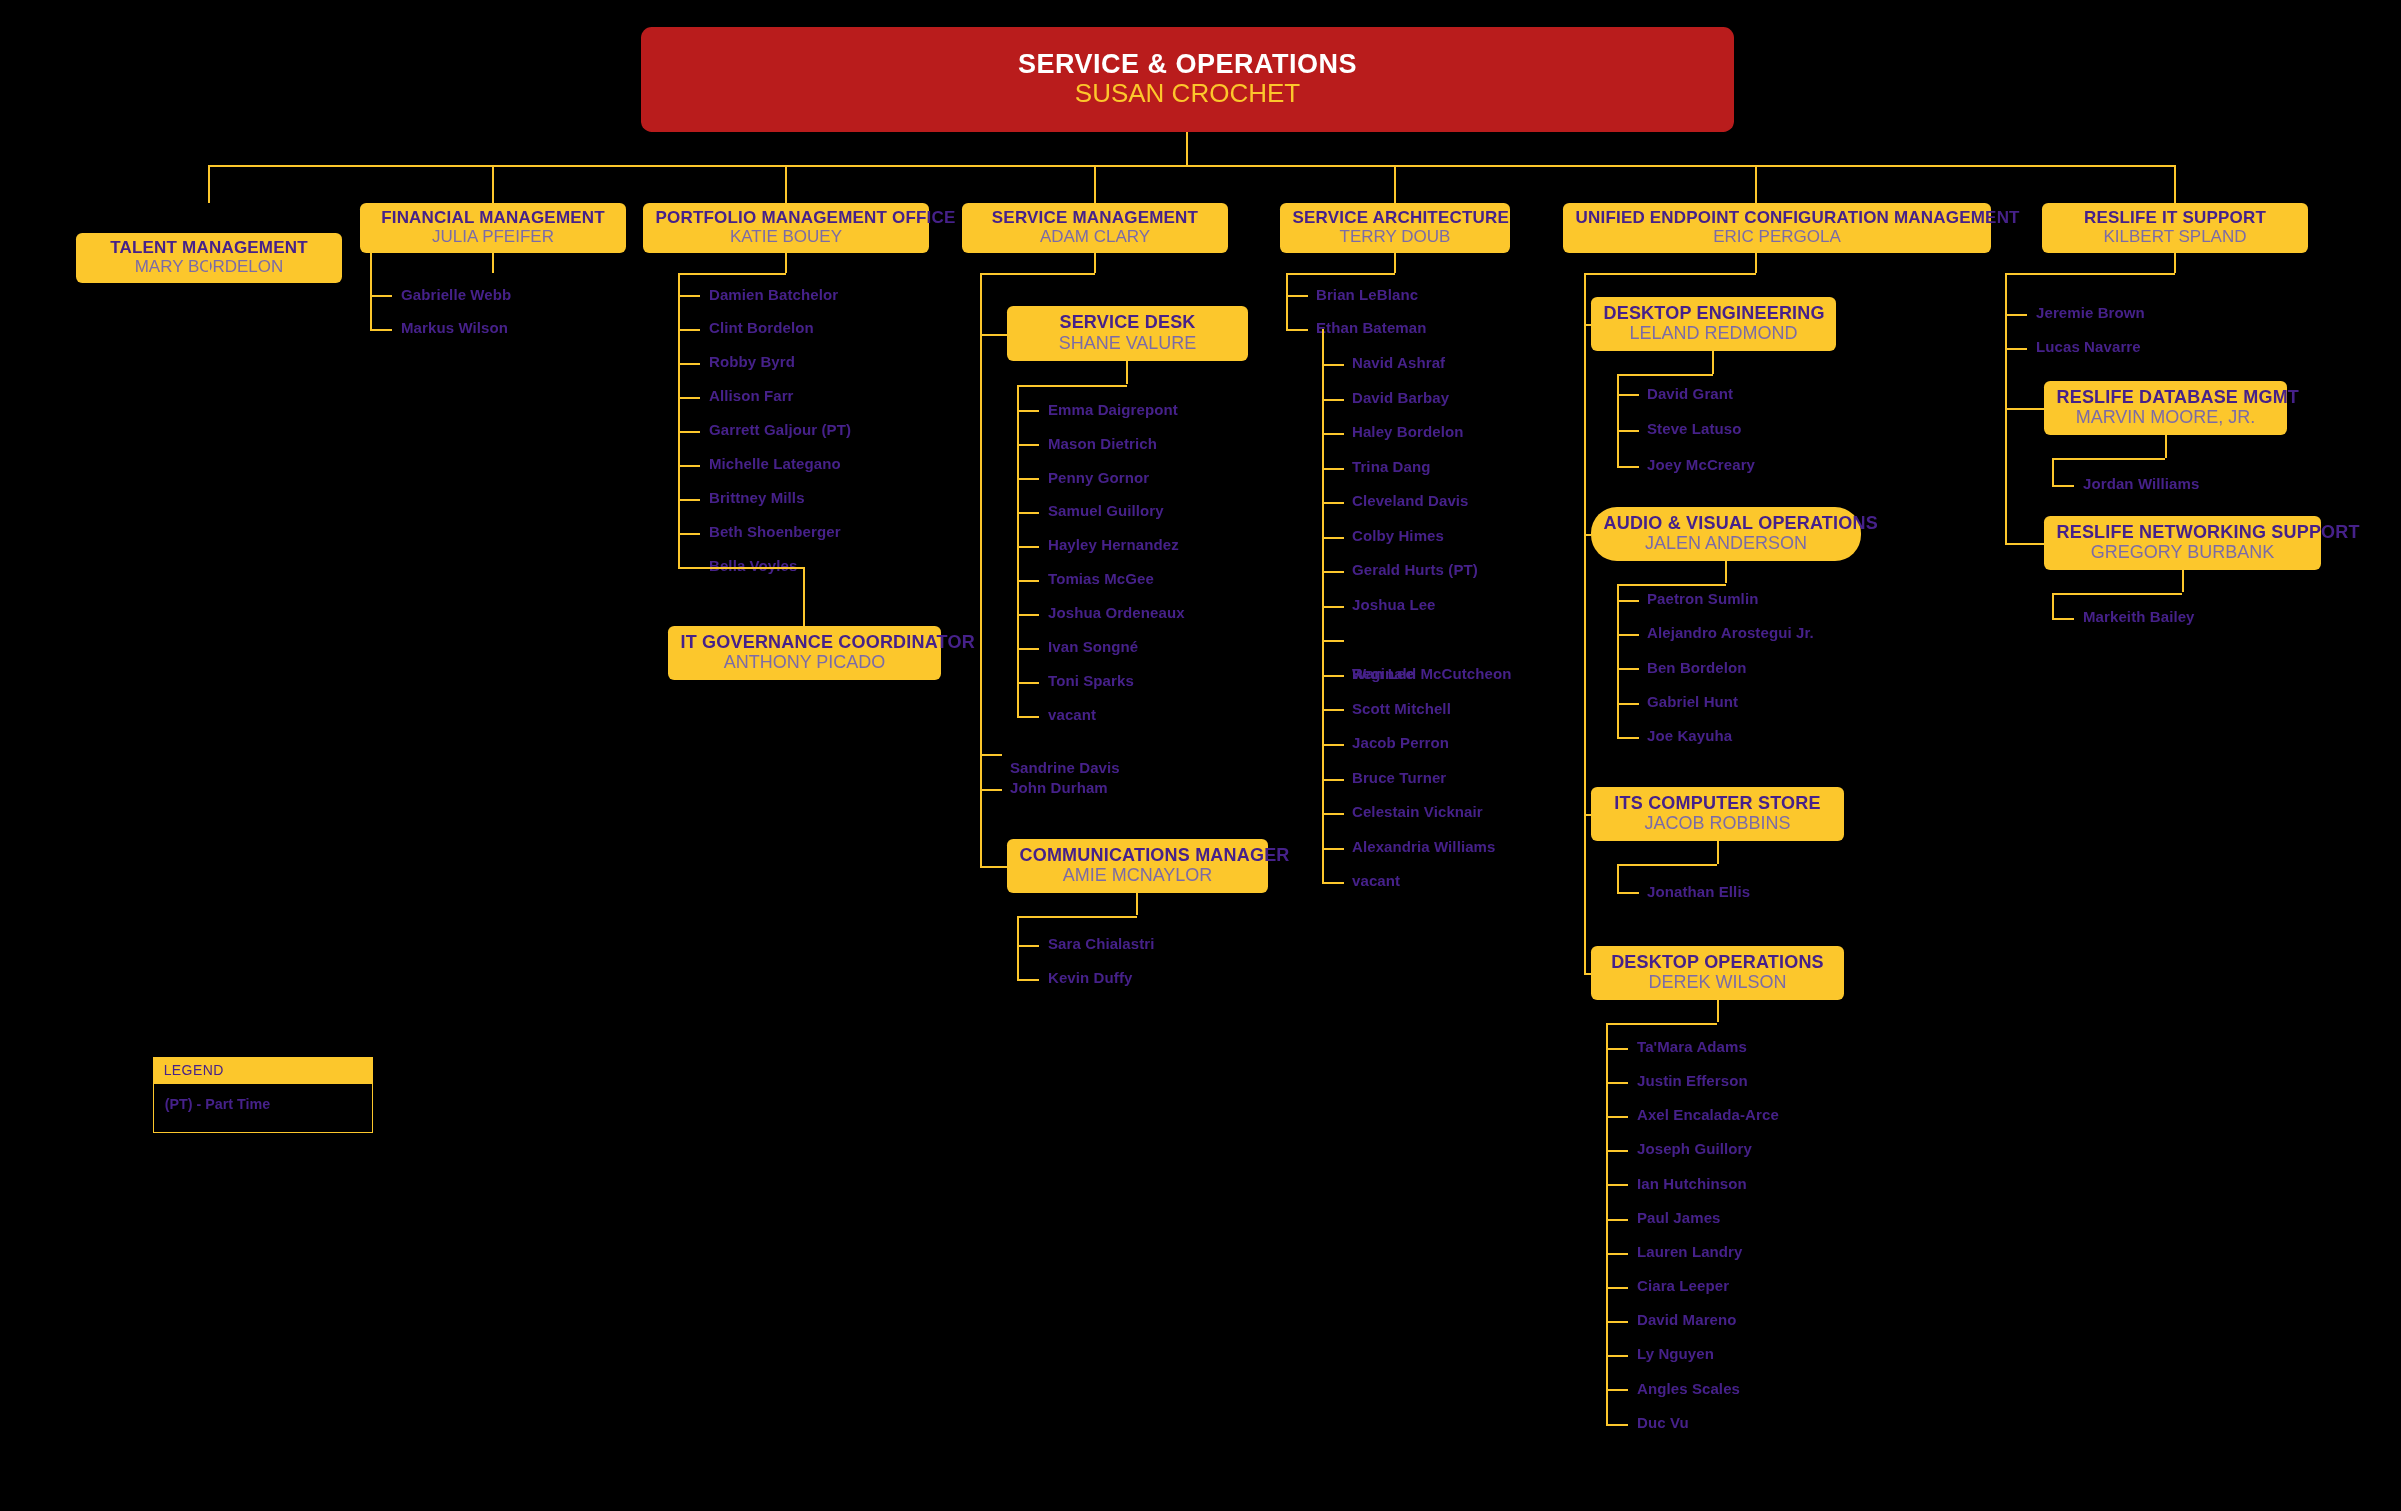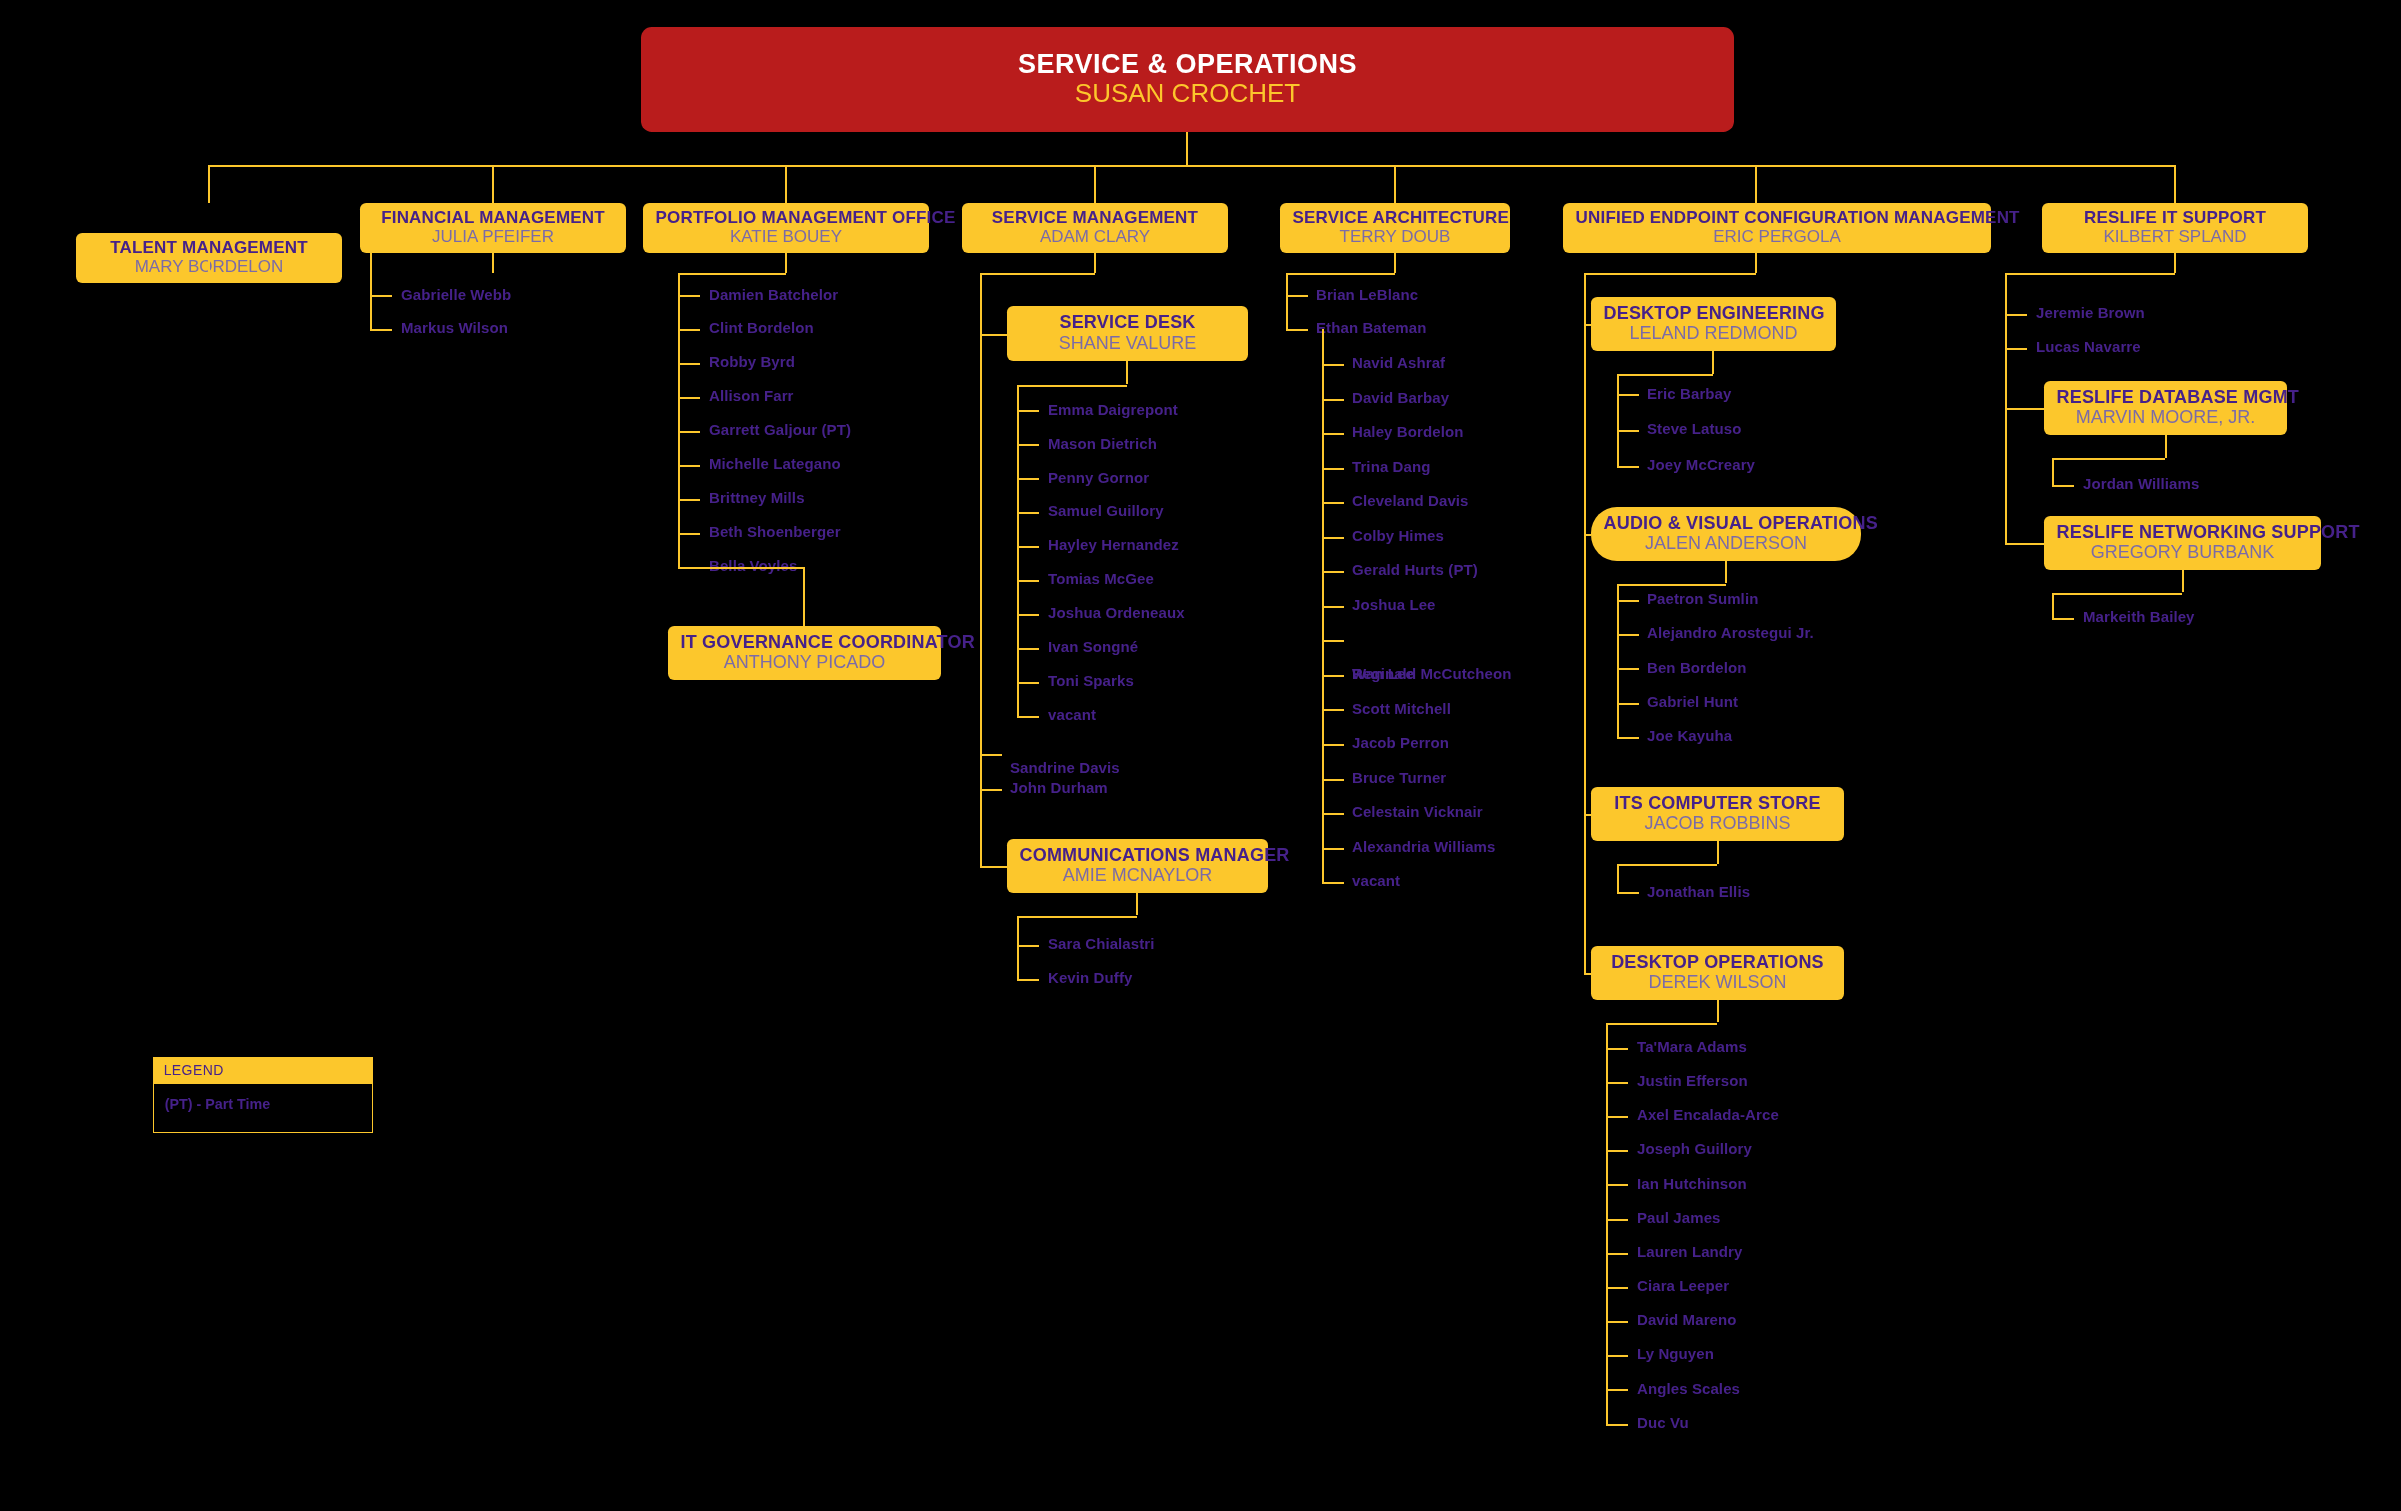--- a/index.html
+++ b/index.html
@@ -252,21 +252,21 @@
     <div class="ln lnv" style="left: 1755px; top: 253px; height: 19.6px;"></div>
     <div class="ln lnh" style="left: 1584px; top: 273px; width: 172px;"></div>
     <div class="node lvl3" style="left: 1591px; top: 297px; width: 245px; height: 54px; display: flex; flex-direction: column; justify-content: center;">
       <span class="title">DESKTOP ENGINEERING</span>
       <span class="person">LELAND REDMOND</span>
     </div>
     <div class="ln lnh" style="left: 1584px; top: 324px; width: 7.1px;"></div>
     <div class="ln lnv" style="left: 1712px; top: 351px; height: 23px;"></div>
     <div class="ln lnh" style="left: 1617px; top: 374px; width: 96px;"></div>
     <div class="ln lnh" style="left: 1617px; top: 394px; width: 22px;"></div>
-    <div class="leaf" style="left: 1647px; top: 385px;">Eric Barbay</div>
+    <div class="leaf" style="left: 1647px; top: 385px;">David Grant</div>
     <div class="ln lnh" style="left: 1617px; top: 430px; width: 22px;"></div>
     <div class="leaf" style="left: 1647px; top: 420px;">Steve Latuso</div>
     <div class="ln lnh" style="left: 1617px; top: 466px; width: 22px;"></div>
     <div class="leaf" style="left: 1647px; top: 456px;">Joey McCreary</div>
     <div class="ln lnv" style="left: 1617px; top: 374px; height: 92px;"></div>
     <div class="node lvl3" style="left: 1591px; top: 507px; width: 270px; height: 54px; display: flex; flex-direction: column; justify-content: center; border-radius: 26px;">
       <span class="title">AUDIO &amp; VISUAL OPERATIONS</span>
       <span class="person">JALEN ANDERSON</span>
     </div>
     <div class="ln lnh" style="left: 1584px; top: 534px; width: 7.1px;"></div>

